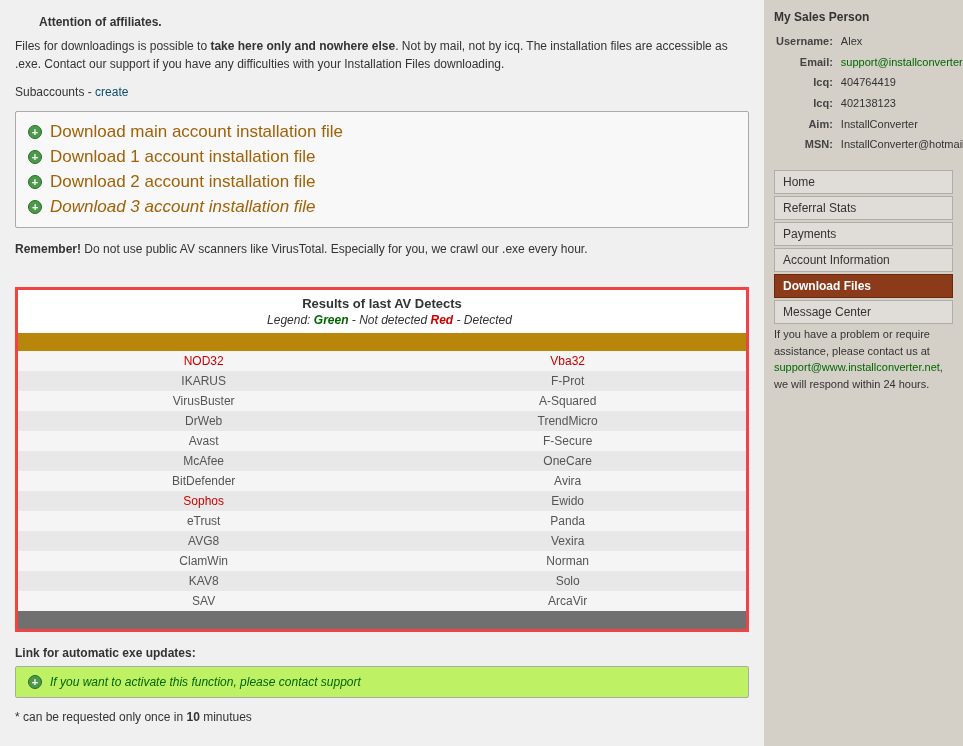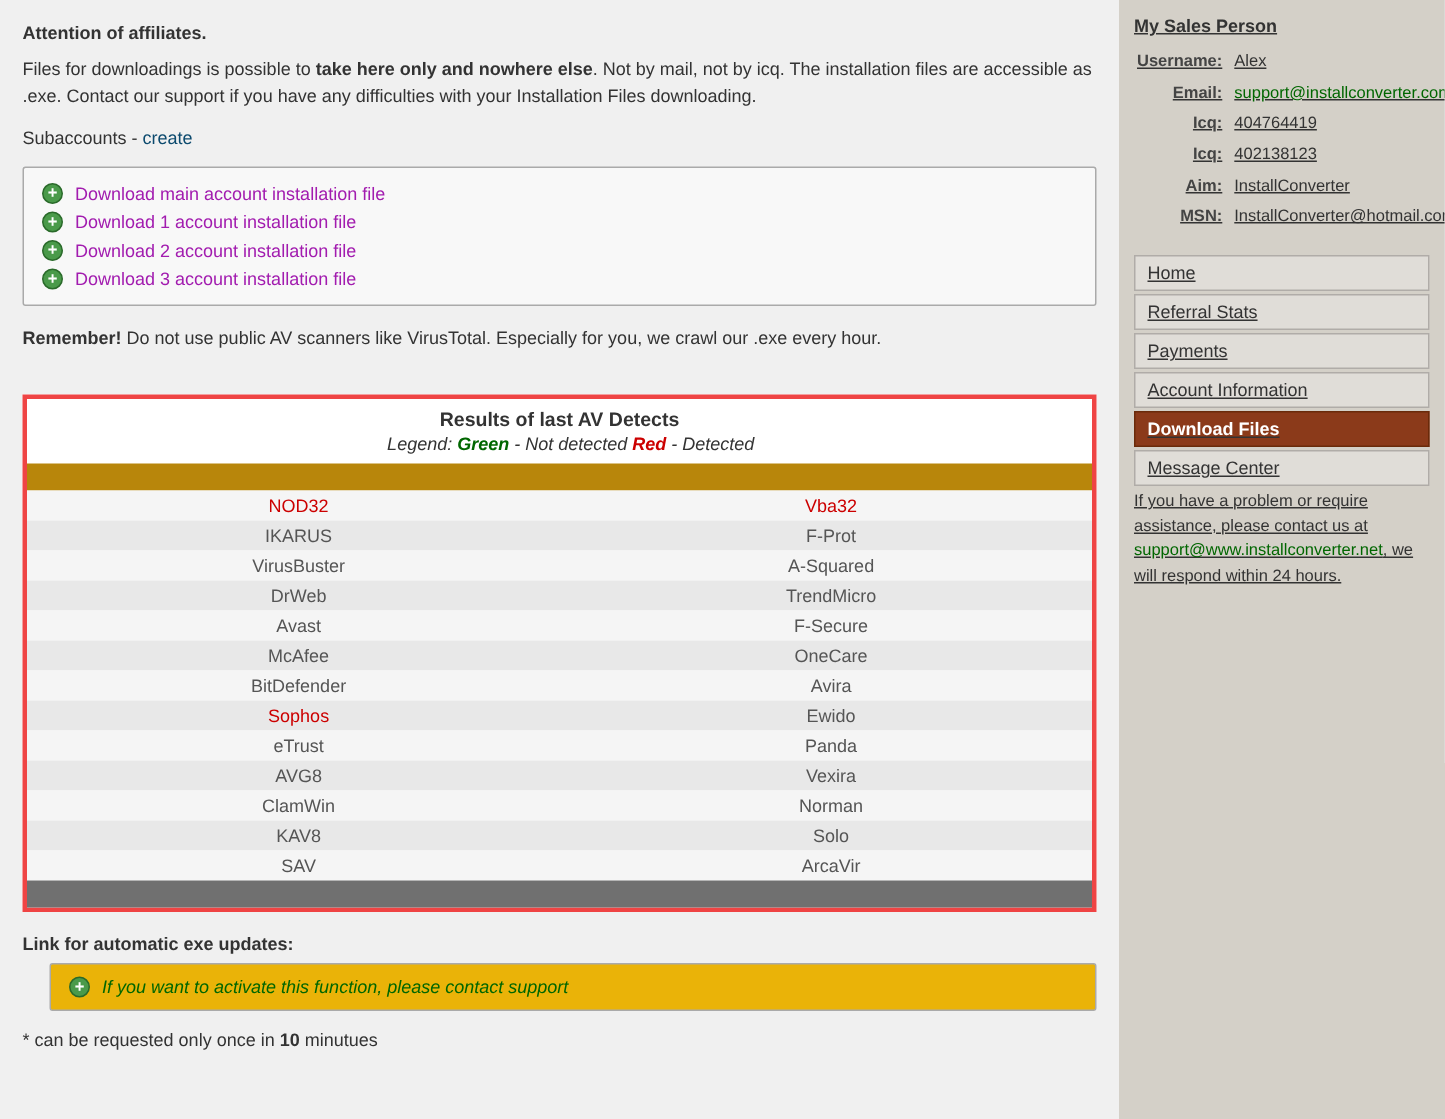--- a/index.html
+++ b/index.html
@@ -14,29 +14,29 @@
       width: 963px;
       min-height: 746px;
       background: #d4d0c8;
     }
     .main-content {
       flex: 1;
       background: #f0f0f0;
       padding: 15px 15px 15px 15px;
     }
     .sidebar {
-      width: 217px;
+      width: 199px;
       background: #d4d0c8;
       padding: 10px;
-      text-decoration: underline;
     }
     .attention-text {
       font-weight: bold;
       margin-bottom: 8px;
       font-size: 12px;
+      margin-left: 24px;
     }
     .intro-text {
       font-size: 12px;
       margin-bottom: 12px;
       line-height: 1.5;
     }
     .intro-text b { font-weight: bold; }
     .subaccounts-line {
       font-size: 12px;
       margin-bottom: 12px;
@@ -50,44 +50,44 @@
       background: #f8f8f8;
       padding: 10px 12px;
       margin-bottom: 14px;
       border-radius: 2px;
     }
     .download-item {
       display: flex;
       align-items: center;
       margin-bottom: 5px;
     }
-    .download-item:last-child { margin-bottom: 0; }
+    .download-item:last-child { margin-bottom: 0; font-style: italic; }
     .green-circle {
       width: 14px;
       height: 14px;
       border-radius: 50%;
       background: #4a9a4a;
       border: 1px solid #2a6a2a;
       margin-right: 8px;
       flex-shrink: 0;
       display: flex;
       align-items: center;
       justify-content: center;
     }
     .green-circle::after {
       content: '+';
       color: white;
       font-size: 11px;
       font-weight: bold;
       line-height: 1;
     }
     .download-item a {
-      color: #a21caf;
+      color: #a16207;
       text-decoration: none;
-      font-size: 12px;
+      font-size: 17px;
     }
     .remember-text {
       font-size: 12px;
       margin-bottom: 31px;
     }
     .remember-text b { font-weight: bold; }
     .av-results-box {
       border: 3px solid #ef4444;
       background: #fff;
       margin-bottom: 14px;
@@ -133,26 +133,25 @@
     .link-auto-box {
       margin-bottom: 12px;
     }
     .link-auto-title {
       font-size: 12px;
       font-weight: bold;
       margin-bottom: 6px;
     }
     .link-auto-inner {
       border: 1px solid #aaa;
-      background: #eab308;
+      background: #bef264;
       padding: 8px 12px;
       display: flex;
       align-items: center;
       border-radius: 2px;
-      margin-left: 18px;
     }
     .link-auto-inner .green-circle2 {
       width: 14px;
       height: 14px;
       border-radius: 50%;
       background: #4a9a4a;
       border: 1px solid #2a6a2a;
       margin-right: 8px;
       flex-shrink: 0;
       display: flex;

